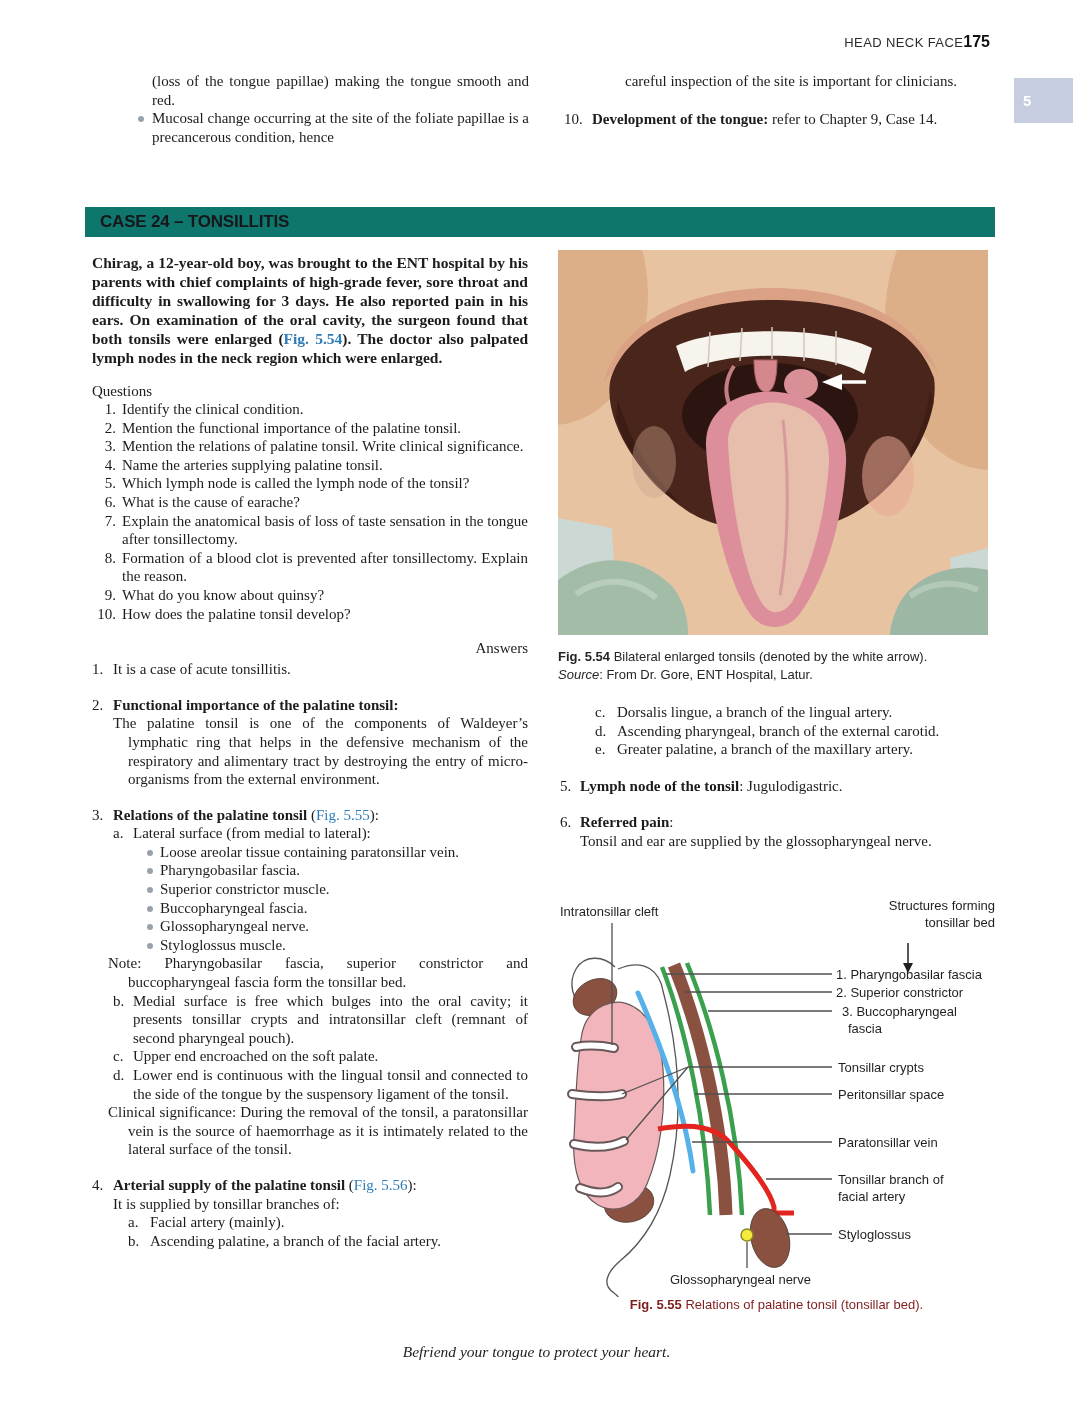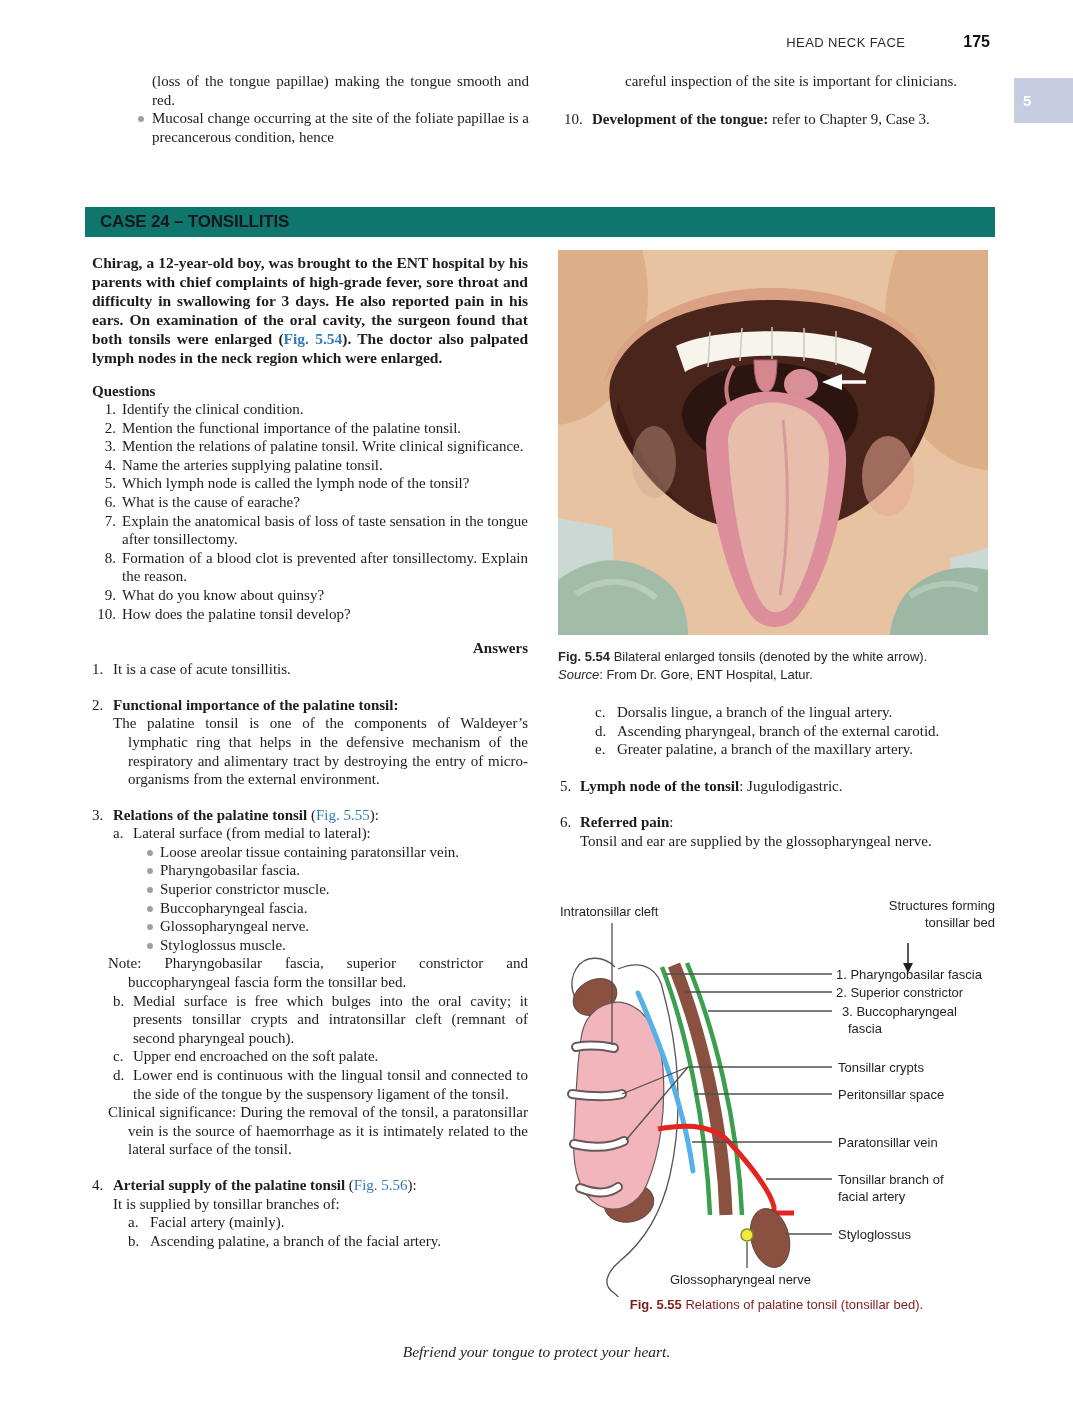--- a/index.html
+++ b/index.html
@@ -1,21 +1,21 @@
 <!DOCTYPE html>
 <html><head>
 <meta charset="utf-8">
 <style>
   html,body{margin:0;padding:0;background:#9a9a9a;}
   .page{position:relative;width:1073px;height:1401px;background:#ffffff;overflow:hidden;
         font-family:"Liberation Serif",serif;color:#1c1c1c;margin:0 auto;}
 
   
   .page-header{position:absolute;top:33px;left:85px;right:83px;display:flex;
-               justify-content:flex-end;align-items:baseline;gap:58px;}
+               justify-content:flex-end;align-items:baseline;}
   .hdr-section{font-family:"Liberation Sans",sans-serif;font-size:13px;letter-spacing:.4px;color:#2c2c2c;}
   .hdr-pagenum{font-family:"Liberation Sans",sans-serif;font-size:16px;font-weight:bold;color:#111;}
   .side-tab{position:absolute;top:78px;right:0;width:59px;height:45px;background:#c7cde1;
             color:#fff;font-family:"Liberation Sans",sans-serif;font-weight:bold;font-size:15px;
             display:flex;align-items:center;padding-left:9px;box-sizing:border-box;}
 
   
   .top-cols{position:absolute;top:72px;left:139px;width:851px;display:flex;gap:13px;
             font-size:15px;line-height:18.6px;}
   .top-left{width:390px;}
@@ -33,21 +33,21 @@
   .case-bar{height:30px;background:#0f766e;}
   .case-title{font-family:"Liberation Sans",sans-serif;font-weight:bold;font-size:17px;
               line-height:30px;padding-left:15px;letter-spacing:-.2px;color:#16161b;}
   .case-cols{display:flex;margin-top:8px;}
   .col-l{width:443px;}
   .col-r{width:437px;margin-left:30px;}
 
   .bt{font-size:15px;line-height:18.6px;}
   .intro{font-weight:bold;font-size:15.5px;line-height:19px;text-align:justify;margin-left:7px;}
   .fig-link{color:#2e7cb8;text-decoration:none;cursor:pointer;}
-  .blockhead{font-weight:bold;font-size:15px;margin-left:7px;margin-top:14px;}
+  .blockhead{font-weight:normal;font-size:15px;margin-left:7px;margin-top:14px;}
 
   .q-item{position:relative;padding-left:37px;text-align:justify;}
   .q-num{position:absolute;left:0;width:31px;text-align:right;}
   .q-note{padding-left:28px;}
 
   .a-item{position:relative;padding-left:28px;margin-top:13px;text-align:justify;}
   .a-num{position:absolute;left:7px;}
   .a-body{padding-left:15px;text-indent:-15px;text-align:justify;}
   .a3-sub{position:relative;padding-left:20px;text-align:justify;}
   .a3-sub .lab{position:absolute;left:0;}
@@ -93,21 +93,21 @@
       <div class="tl-p">(loss of the tongue papillae) making the tongue smooth and red.</div>
       <div class="tl-li">
         <span class="dot"></span>
         <span>Mucosal change occurring at the site of the foliate papillae is a precancerous condition, hence</span>
       </div>
     </div>
     <div class="top-right">
       <div class="tr-p">careful inspection of the site is important for clinicians.</div>
       <div class="tr-item">
         <span class="num">10.</span>
-        <b>Development of the tongue:</b><span> refer to Chapter 9, Case 3.</span>
+        <b>Development of the tongue:</b><span> refer to Chapter 9, Case 14.</span>
       </div>
     </div>
   </div>
 
   <div class="case">
     <div class="case-bar">
       <div class="case-title">CASE 24 – TONSILLITIS</div>
     </div>
 
     <div class="case-cols">

